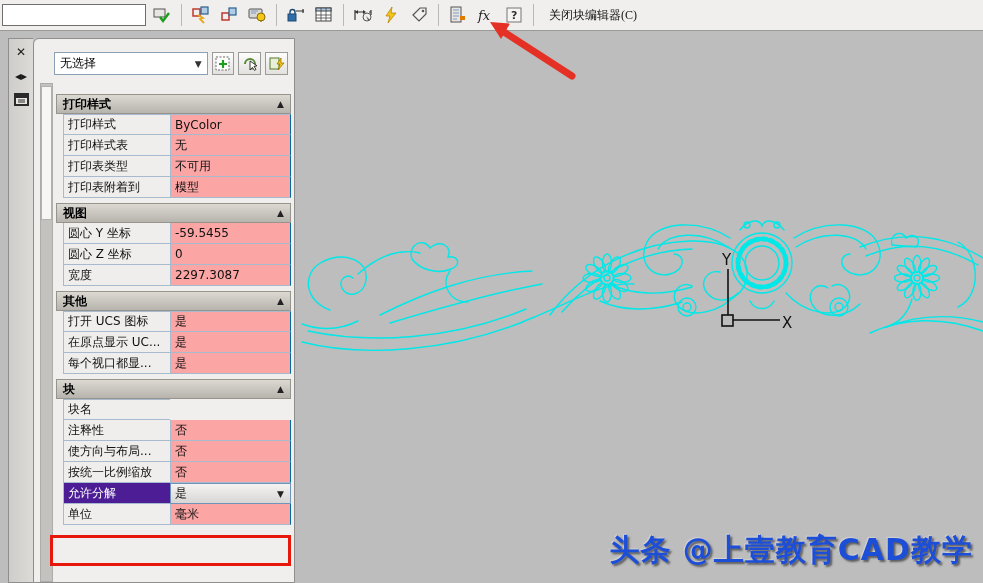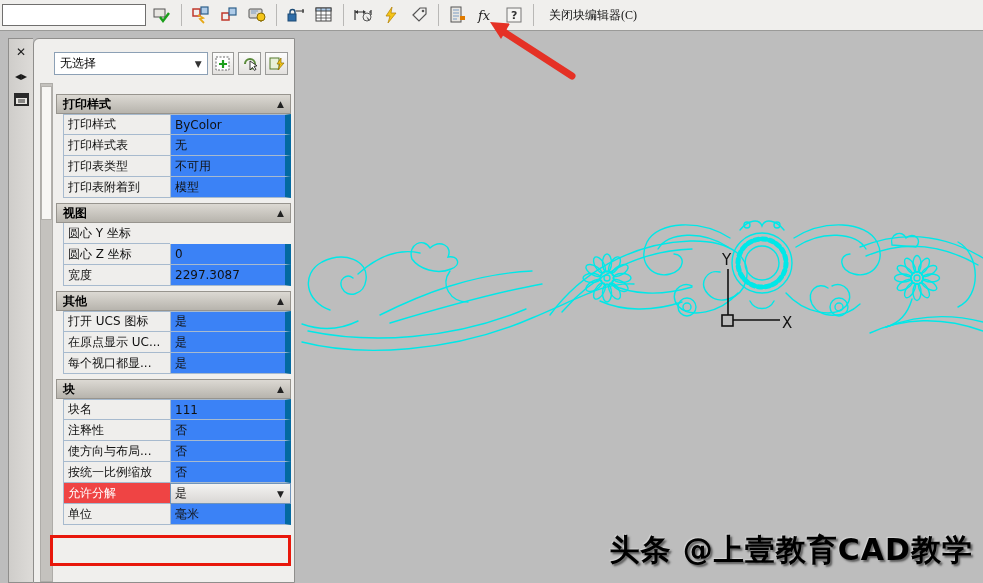--- a/index.html
+++ b/index.html
@@ -31,21 +31,21 @@
   }
 
   
   .canvas { position:absolute; left:0; top:31px; width:983px; height:552px; background:#bdbdbd; }
   .ornament { position:absolute; left:300px; top:183px; }
   .ucs-axes { position:absolute; left:715px; top:212px; }
 
   
   .watermark {
     position:absolute; right:10px; bottom:12px;
-    font-size:30px; font-weight:bold; color:#000000; letter-spacing:1px;
+    font-size:30px; font-weight:bold; color:#1d4ed8; letter-spacing:1px;
     text-shadow:2px 2px 2px rgba(90,90,90,0.95), -1px -1px 1px rgba(255,255,255,0.35);
     z-index:6;
   }
 
   
   .palette {
     position:absolute; left:8px; top:38px; width:287px; height:545px; z-index:4;
     display:flex;
   }
   .palette-titlebar {
@@ -84,27 +84,27 @@
   }
   .sec-header .col-arrow { font-size:9px; color:#222; }
   .rows { margin-left:7px; width:228px; }
   .prow { display:flex; height:21px; border-left:1px solid #a7bace; }
   .prow .plabel {
     width:106px; background:#efeeec; border-bottom:1px solid #a7bace;
     display:flex; align-items:center; padding:0 4px; color:#111;
     white-space:nowrap; overflow:hidden;
   }
   .prow .pvalue {
-    flex:1; background:#3b82f6; border-left:1px solid #a7bace; border-right:6px solid #0369a1;
+    flex:1; background:#fca5a5; border-left:1px solid #a7bace; border-right:1px solid #0369a1;
     border-bottom:1px solid #a7bace;
     display:flex; align-items:center; padding:0 4px; color:#111;
     white-space:nowrap; overflow:hidden;
   }
   .prow.first-row .plabel, .prow.first-row .pvalue { border-top:1px solid #a7bace; }
-  .prow.selected .plabel { background:#ef4444; color:#fff; }
+  .prow.selected .plabel { background:#4c1d95; color:#fff; }
   .prow.selected .pvalue {
     background:linear-gradient(#f4f3f2,#d9d7d4); border:1px solid #6f94bb;
     justify-content:space-between;
   }
   .prow.selected .pvalue .dd { font-size:9px; color:#222; padding-right:2px; }
 
   
   .red-box {
     position:absolute; left:50px; top:535px; width:241px; height:31px;
     border:3px solid #e8170b; z-index:9; pointer-events:none;
@@ -370,20 +370,21 @@
         </div>
       </div>
 
       <div class="sec-header">
         <span>视图</span>
         <span class="col-arrow">▲</span>
       </div>
       <div class="rows">
         <div class="prow">
           <div class="plabel">圆心 Y 坐标</div>
+          <div class="pvalue">-59.5455</div>
         </div>
         <div class="prow">
           <div class="plabel">圆心 Z 坐标</div>
           <div class="pvalue">0</div>
         </div>
         <div class="prow">
           <div class="plabel">宽度</div>
           <div class="pvalue">2297.3087</div>
         </div>
       </div>
@@ -407,21 +408,20 @@
         </div>
       </div>
 
       <div class="sec-header">
         <span>块</span>
         <span class="col-arrow">▲</span>
       </div>
       <div class="rows">
         <div class="prow first-row">
           <div class="plabel">块名</div>
-          <div class="pvalue">111</div>
         </div>
         <div class="prow">
           <div class="plabel">注释性</div>
           <div class="pvalue">否</div>
         </div>
         <div class="prow">
           <div class="plabel">使方向与布局...</div>
           <div class="pvalue">否</div>
         </div>
         <div class="prow">

